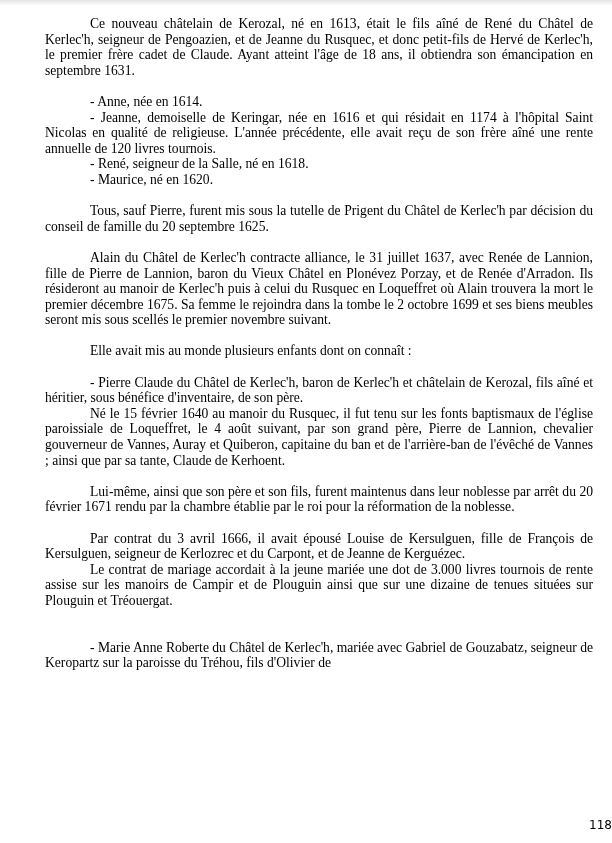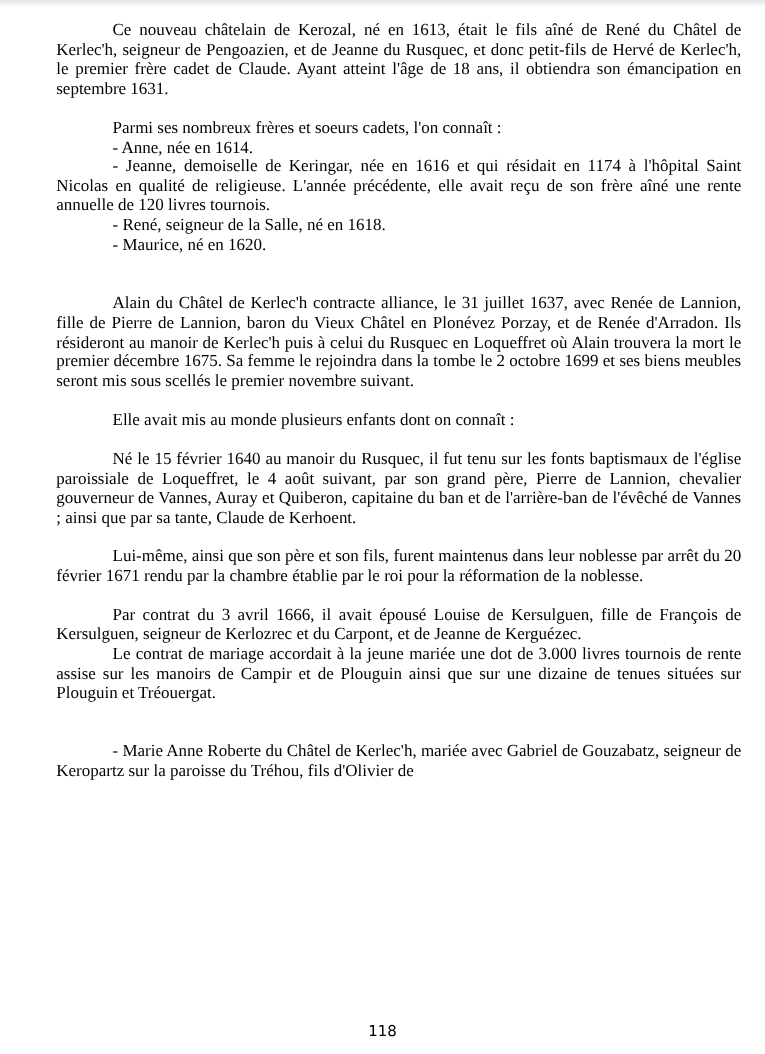--- a/index.html
+++ b/index.html
@@ -16,42 +16,43 @@
   }
   .page {
     position: absolute; left: 45px; top: 16px; width: 548px;
     font-size: 13.6px; line-height: 15.6px;
   }
   .p { margin: 0; text-align: justify; text-indent: 45px; }
   .gap { height: 15.6px; }
   b { font-weight: normal; }
   .pagenum {
     position: absolute; left: 0; width: 612px; top: 818px;
-    text-align: center; font-family: "DejaVu Sans", sans-serif; font-size: 12px;
+    text-align: right; font-family: "DejaVu Sans", sans-serif; font-size: 12px;
   }
 </style>
 </head>
 <body>
 
 <div class="topshade"></div>
 
 <div class="page">
   <p class="p">Ce nouveau châtelain de Kerozal, né en 1613, était le fils aîné de René du Châtel de Kerlec'h, seigneur de Pengoazien, et de Jeanne du Rusquec, et donc petit-fils de Hervé de Kerlec'h, le premier frère cadet de Claude. Ayant atteint l'âge de 18 ans, il obtiendra son émancipation en septembre 1631.</p>
   <div class="gap"></div>
-  <p class="p">Parmi ses nombreux frères et soeurs cadets, l'on connaît :</p>
   <p class="p">- Anne, née en 1614.</p>
   <p class="p">- Jeanne, demoiselle de Keringar, née en 1616 et qui résidait en 1174 à l'hôpital Saint Nicolas en qualité de religieuse. L'année précédente, elle avait reçu de son frère aîné une rente annuelle de 120 livres tournois.</p>
   <p class="p">- René, seigneur de la Salle, né en 1618.</p>
   <p class="p">- Maurice, né en 1620.</p>
   <div class="gap"></div>
+  <p class="p">Tous, sauf Pierre, furent mis sous la tutelle de Prigent du Châtel de Kerlec'h par décision du conseil de famille du 20 septembre 1625.</p>
   <div class="gap"></div>
   <p class="p"><span>Alain du Châtel de Kerlec'h contracte alliance, le 31 juillet 1637, avec </span><b>Renée de Lannion</b><span>, fille de Pierre de Lannion, baron du Vieux Châtel en Plonévez Porzay, et de Renée d'Arradon. Ils résideront au manoir de Kerlec'h puis à celui du Rusquec en Loqueffret où Alain trouvera la mort le premier décembre 1675. Sa femme le rejoindra dans la tombe le 2 octobre 1699 et ses biens meubles seront mis sous scellés le premier novembre suivant.</span></p>
   <div class="gap"></div>
   <p class="p">Elle avait mis au monde plusieurs enfants dont on connaît :</p>
   <div class="gap"></div>
+  <p class="p"><span></span><b>- Pierre Claude du Châtel de Kerlec'h</b><span>, baron de Kerlec'h et châtelain de Kerozal, fils aîné et héritier, sous bénéfice d'inventaire, de son père.</span></p>
   <p class="p">Né le 15 février 1640 au manoir du Rusquec, il fut tenu sur les fonts baptismaux de l'église paroissiale de Loqueffret, le 4 août suivant, par son grand père, Pierre de Lannion, chevalier gouverneur de Vannes, Auray et Quiberon, capitaine du ban et de l'arrière-ban de l'évêché de Vannes ;   ainsi que par sa tante, Claude de Kerhoent.</p>
   <div class="gap"></div>
   <p class="p">Lui-même, ainsi que son père et son fils, furent maintenus dans leur noblesse par arrêt du 20 février 1671 rendu par la chambre établie par le roi pour la réformation de la noblesse.</p>
   <div class="gap"></div>
   <p class="p"><span>Par contrat du 3 avril 1666, il avait épousé </span><b>Louise de Kersulguen</b><span>, fille de François de Kersulguen, seigneur de Kerlozrec et du Carpont, et de Jeanne de Kerguézec.</span></p>
   <p class="p">Le contrat de mariage accordait à la jeune mariée une dot de 3.000 livres tournois de rente assise sur les manoirs de Campir et de Plouguin ainsi que sur une dizaine de tenues situées sur Plouguin et Tréouergat.</p>
   <div class="gap"></div>
   <div class="gap"></div>
   <p class="p">- Marie Anne Roberte du Châtel de Kerlec'h, mariée avec Gabriel de Gouzabatz, seigneur de Keropartz sur la paroisse du Tréhou, fils d'Olivier de</p>
 </div>

